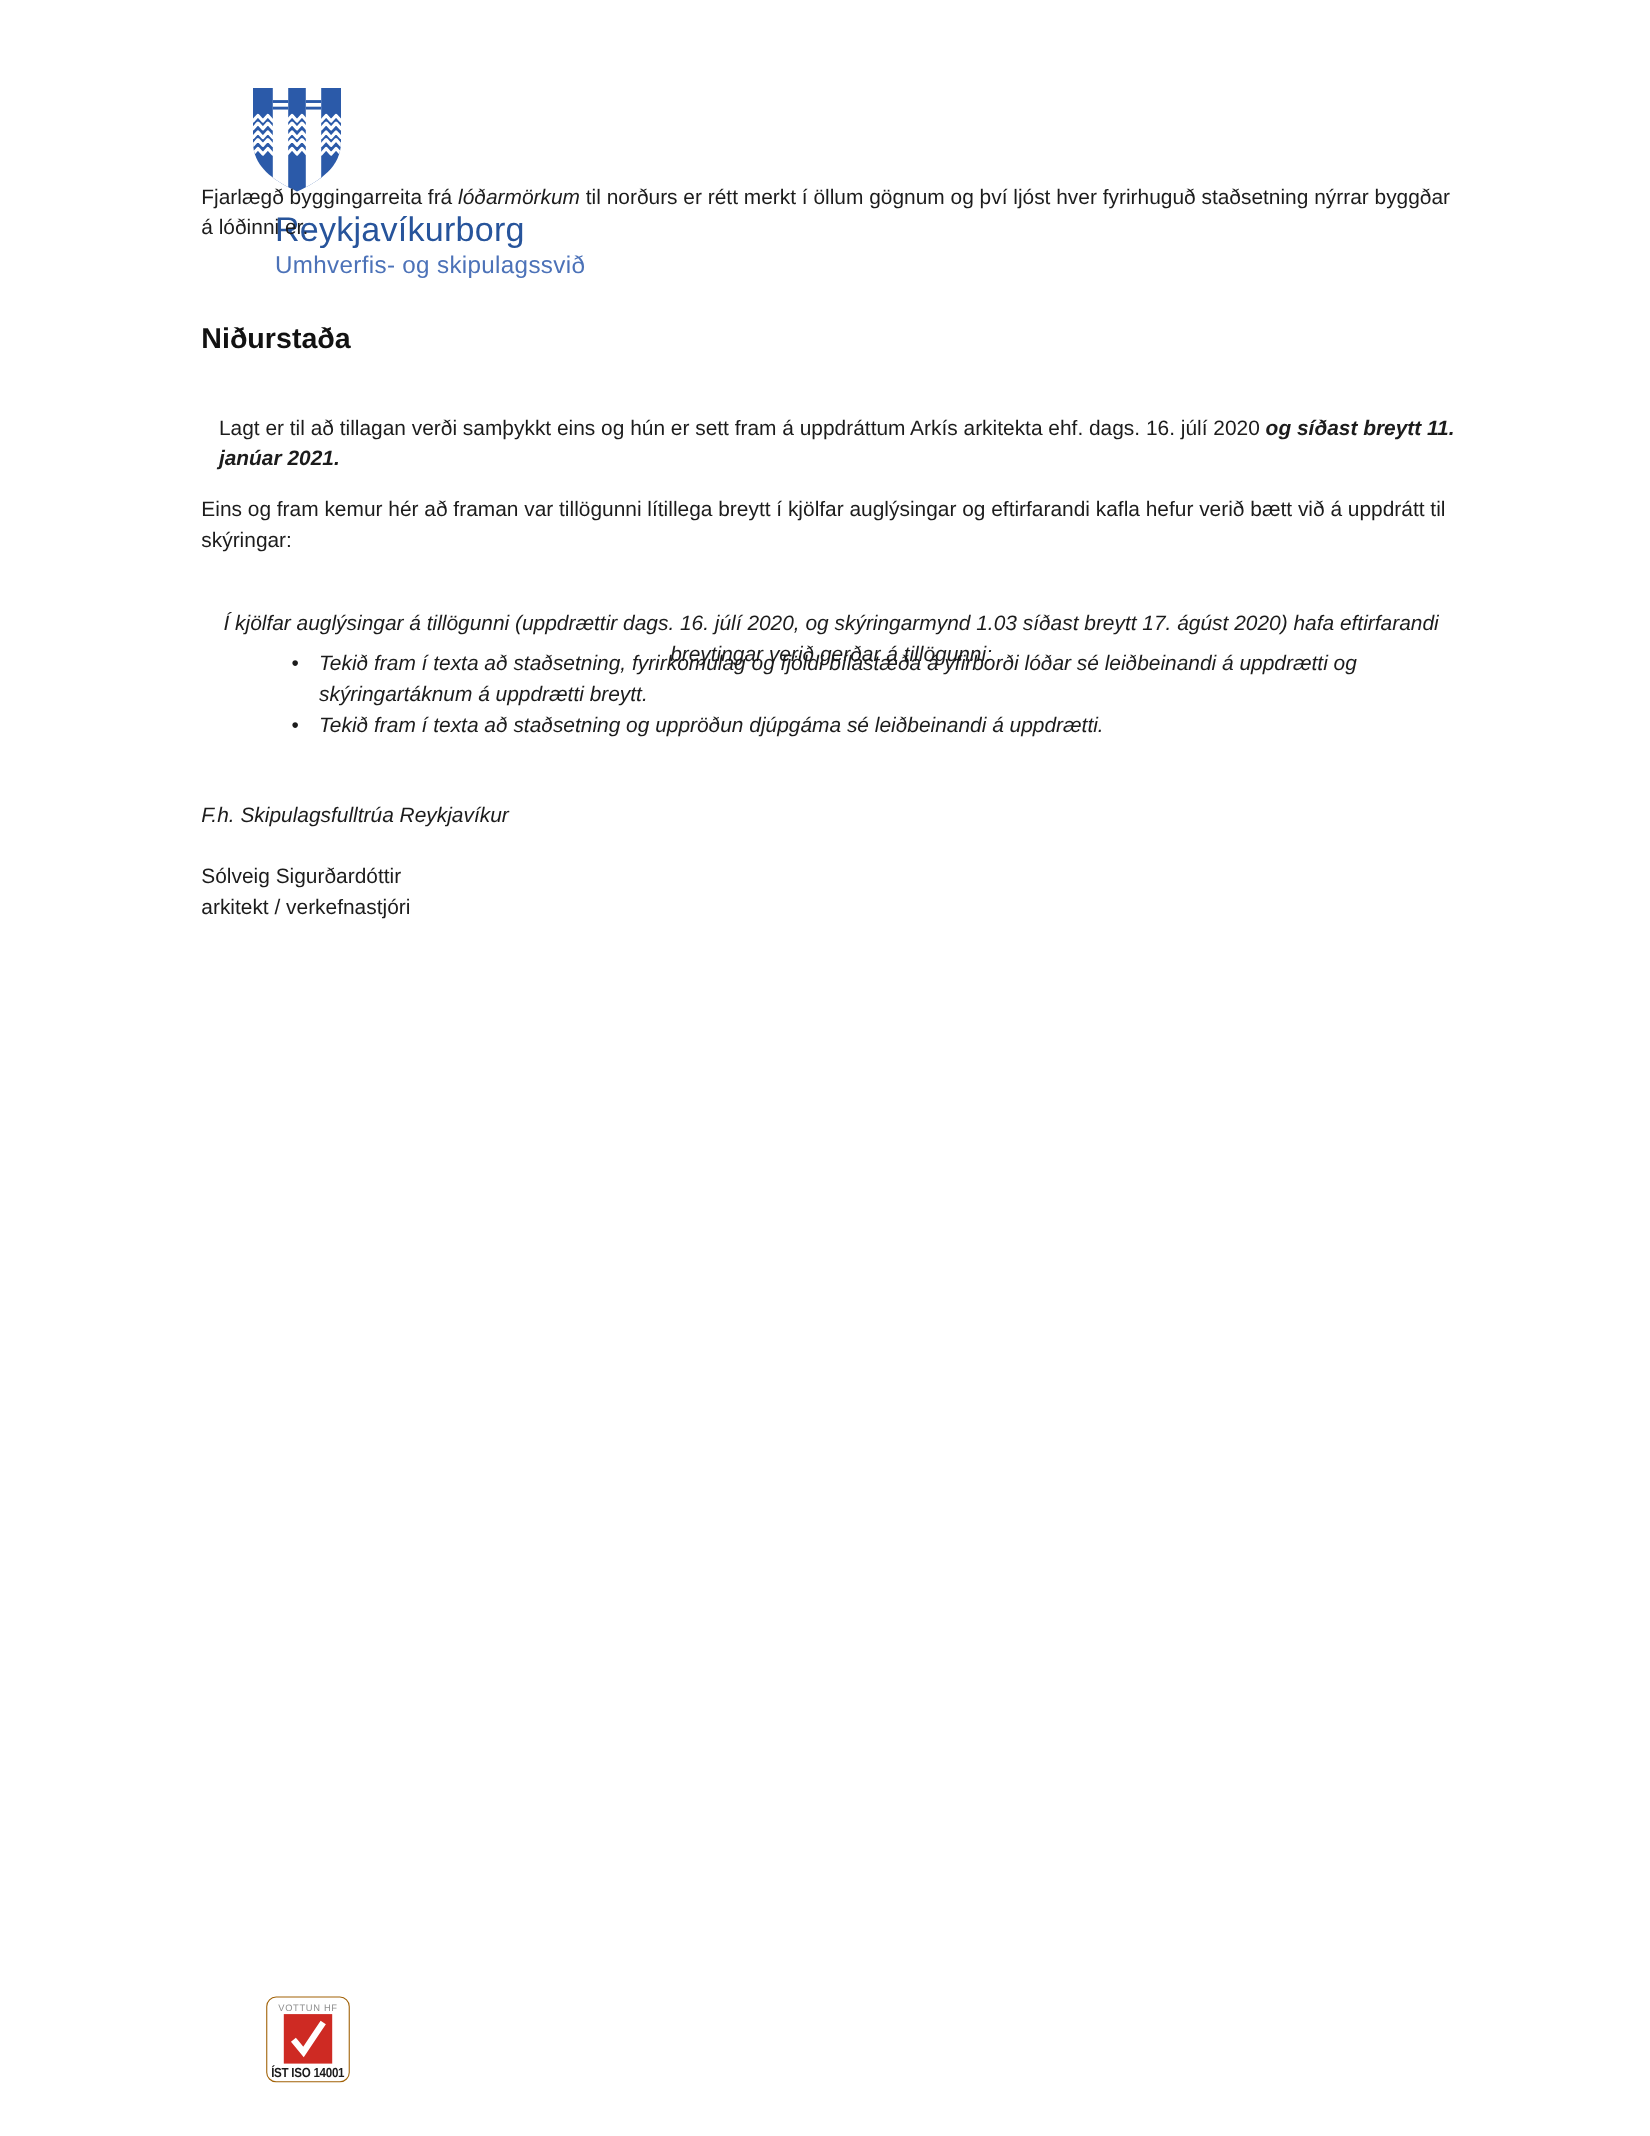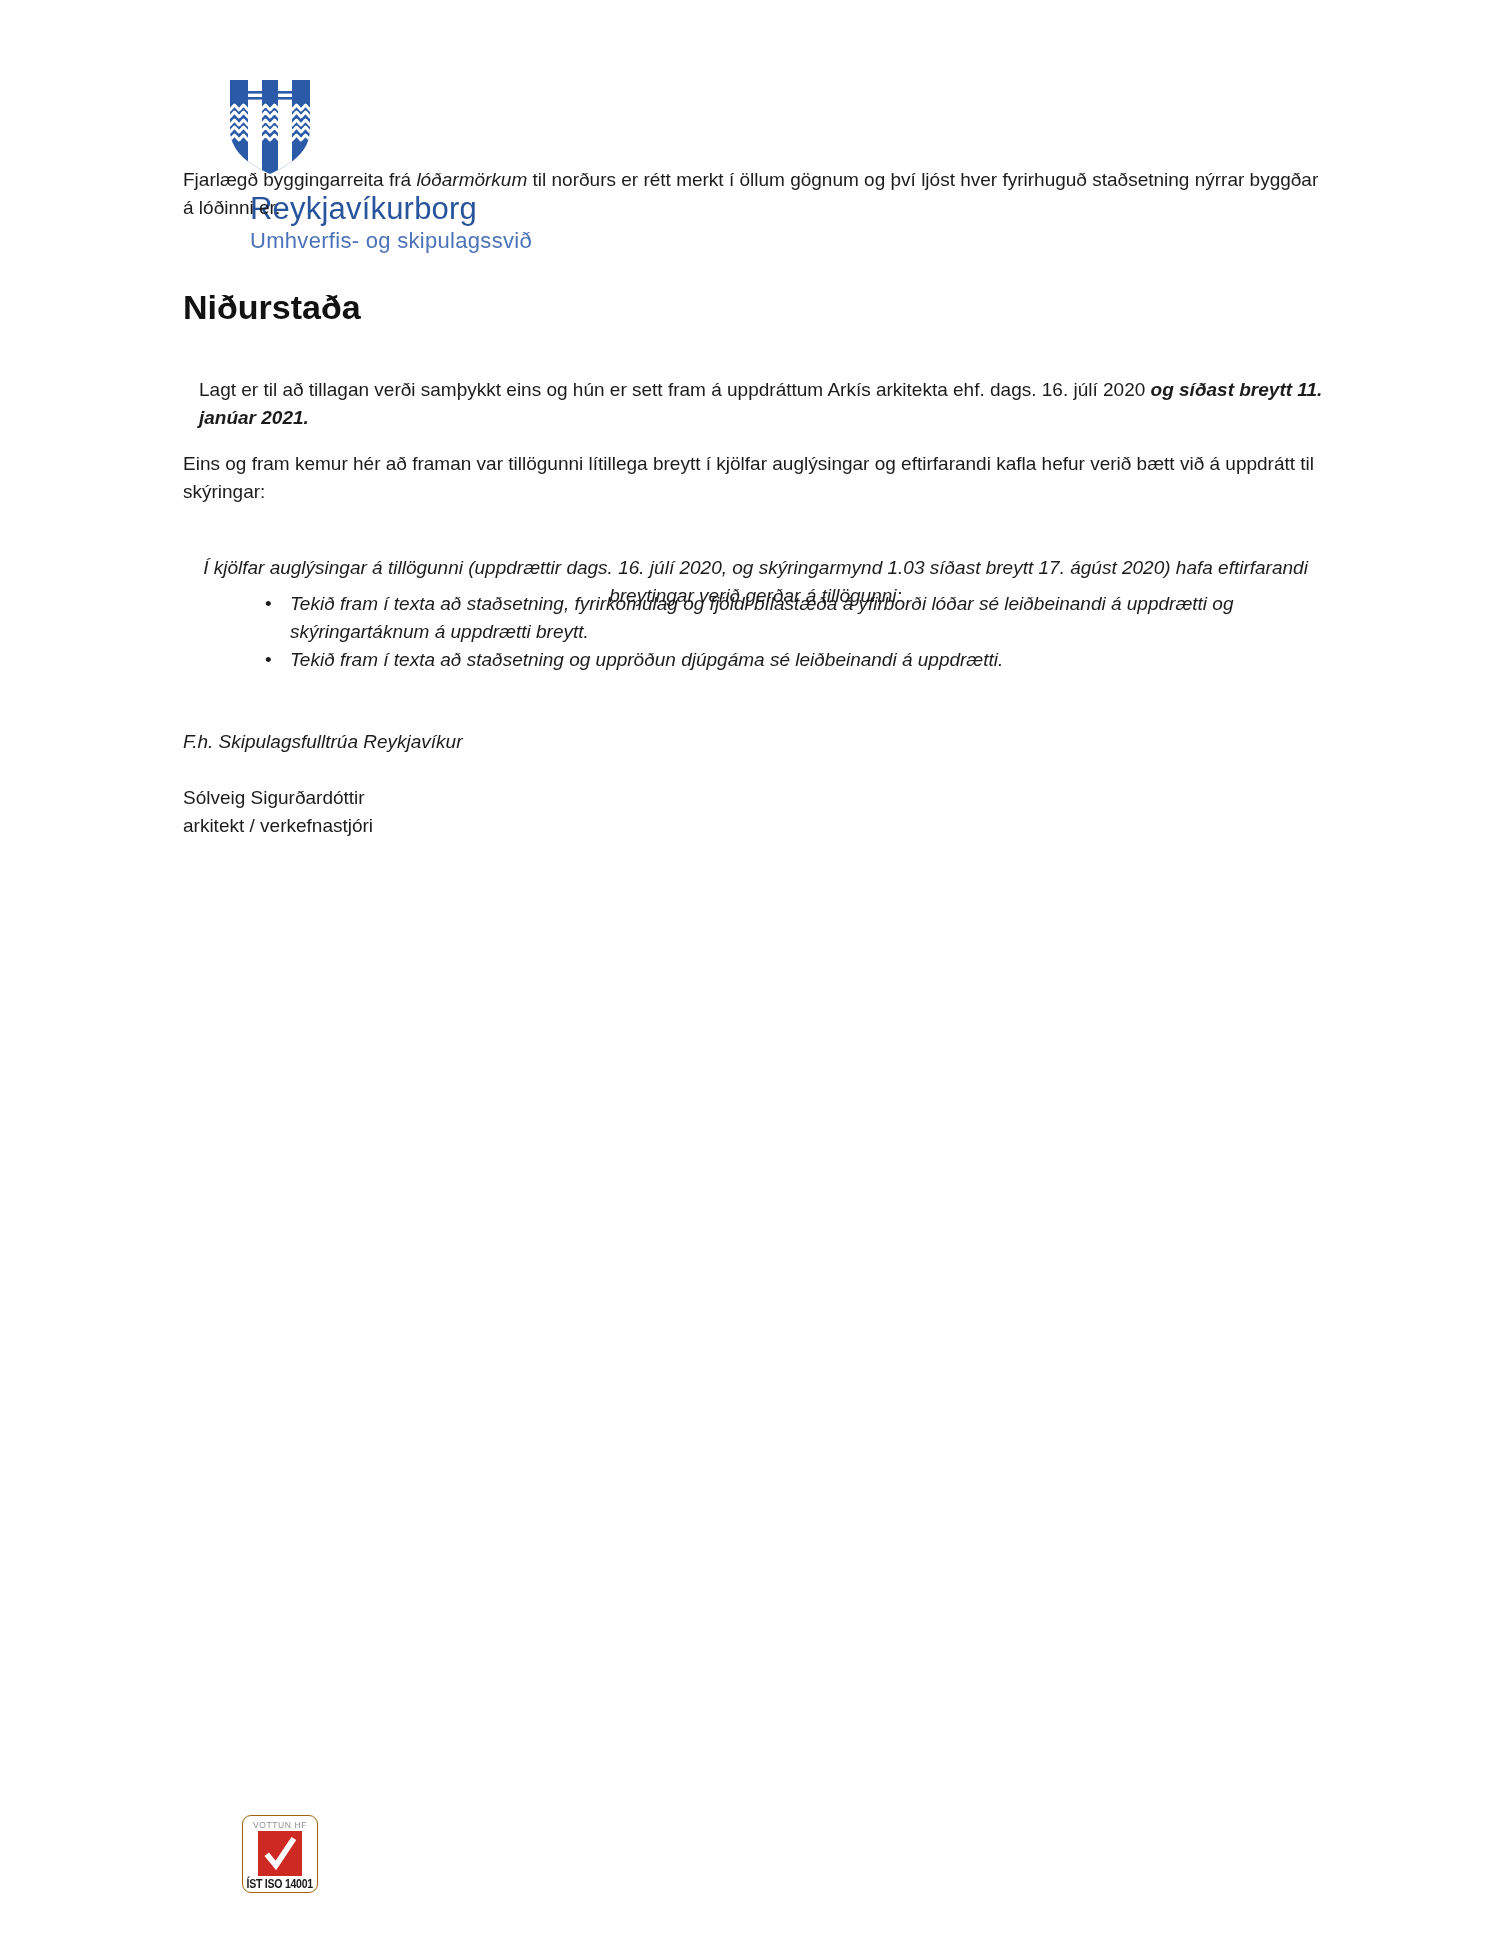--- a/index.html
+++ b/index.html
@@ -28,21 +28,21 @@
     font-size: 22px; line-height: 26px; margin-top: 2px;
     color: #4C72B8; font-weight: 400; letter-spacing: 0.3px;
   }
 
   
   .bodytext { font-size: 19px; line-height: 28px; color: #1c1c1c; }
   .col { left: 183px; width: 1145px; }
   .italic { font-style: italic; }
   .bold-italic { font-style: italic; font-weight: bold; }
   .heading {
-    left: 183px; font-size: 34px; line-height: 32px;
+    left: 183px; font-size: 26px; line-height: 32px;
     font-weight: bold; color: #121212;
   }
   .bullet-list { left: 183px; width: 1140px; }
   .bullet-row { display: flex; font-size: 19px; line-height: 28px; font-style: italic; }
   .bullet-dot {
     flex: 0 0 25px; margin-left: 82px; font-style: normal;
     font-size: 19px; line-height: 28px;
   }
   .bullet-text { flex: 1 1 auto; }
 

